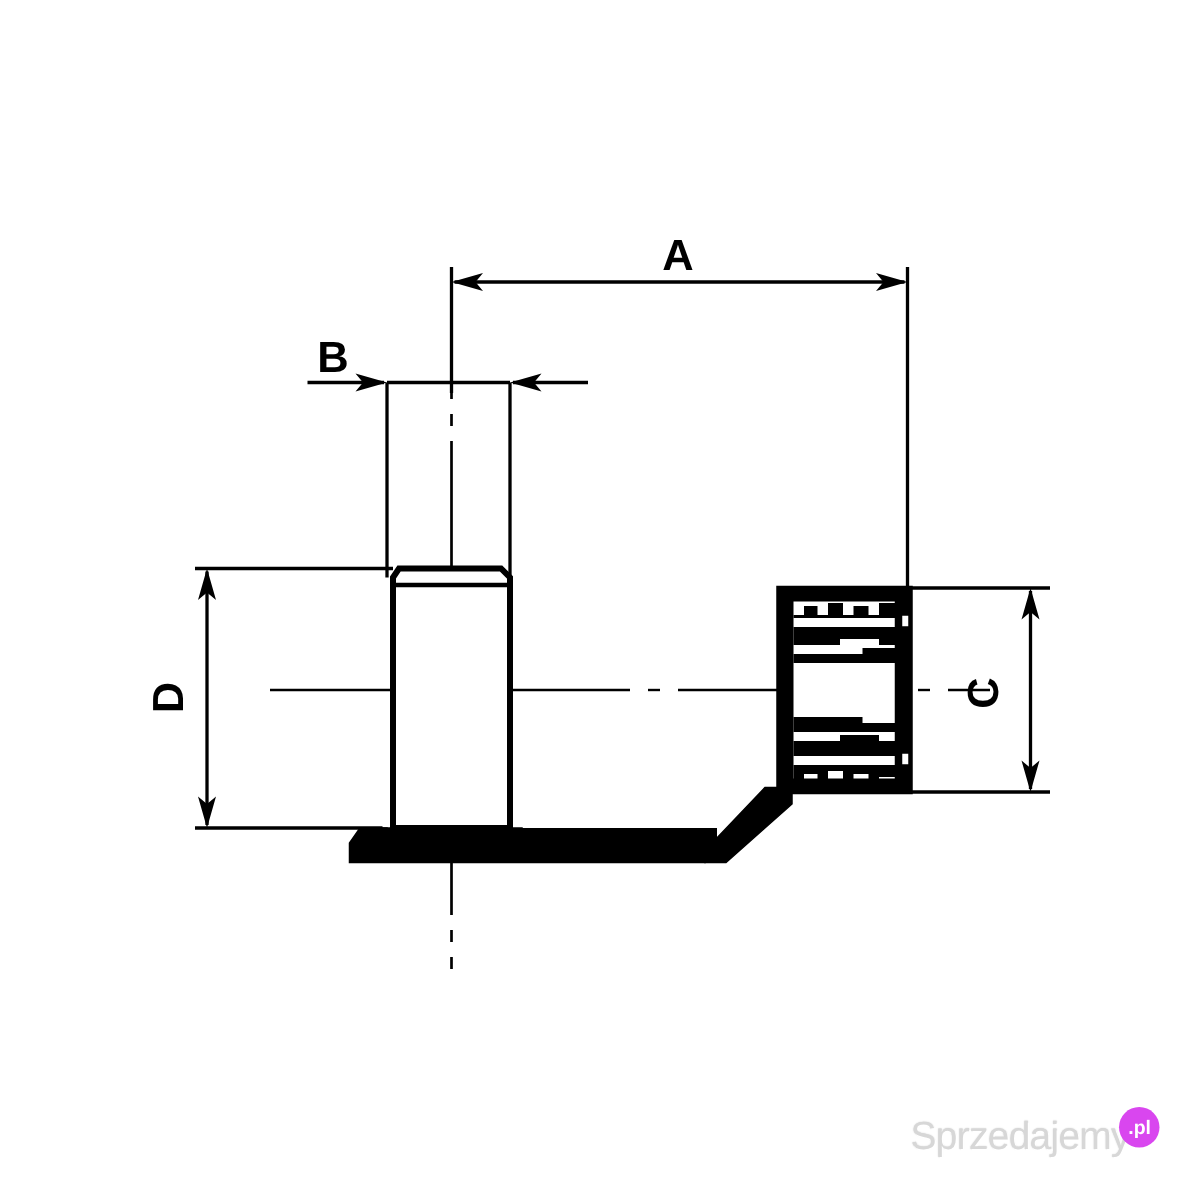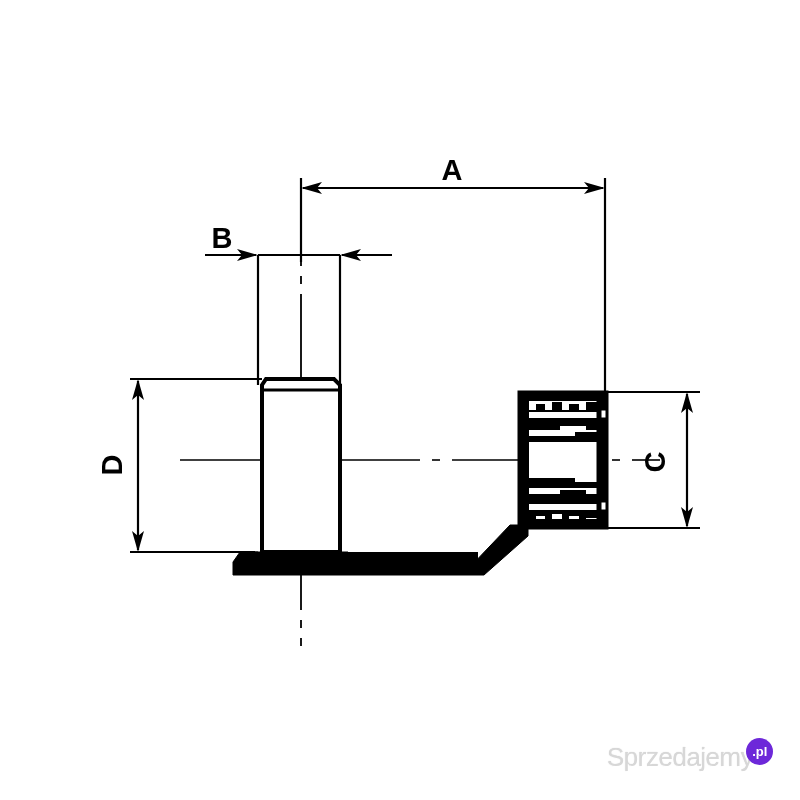--- a/index.html
+++ b/index.html
@@ -45,21 +45,21 @@
     color: #d7d7d7;
     text-shadow: 1px 1px 0 #ffffff, 0 0 1px #c9c9c9;
     line-height: 30px;
   }
   #watermark .wm-badge {
     margin-left: -7px;
     margin-top: -4px;
     width: 27px;
     height: 27px;
     border-radius: 50%;
-    background: #6d28d9;
+    background: #d946ef;
     color: #ffffff;
     font-size: 13px;
     font-weight: bold;
     display: flex;
     align-items: center;
     justify-content: center;
     line-height: 1;
   }
 </style>
 </head>

